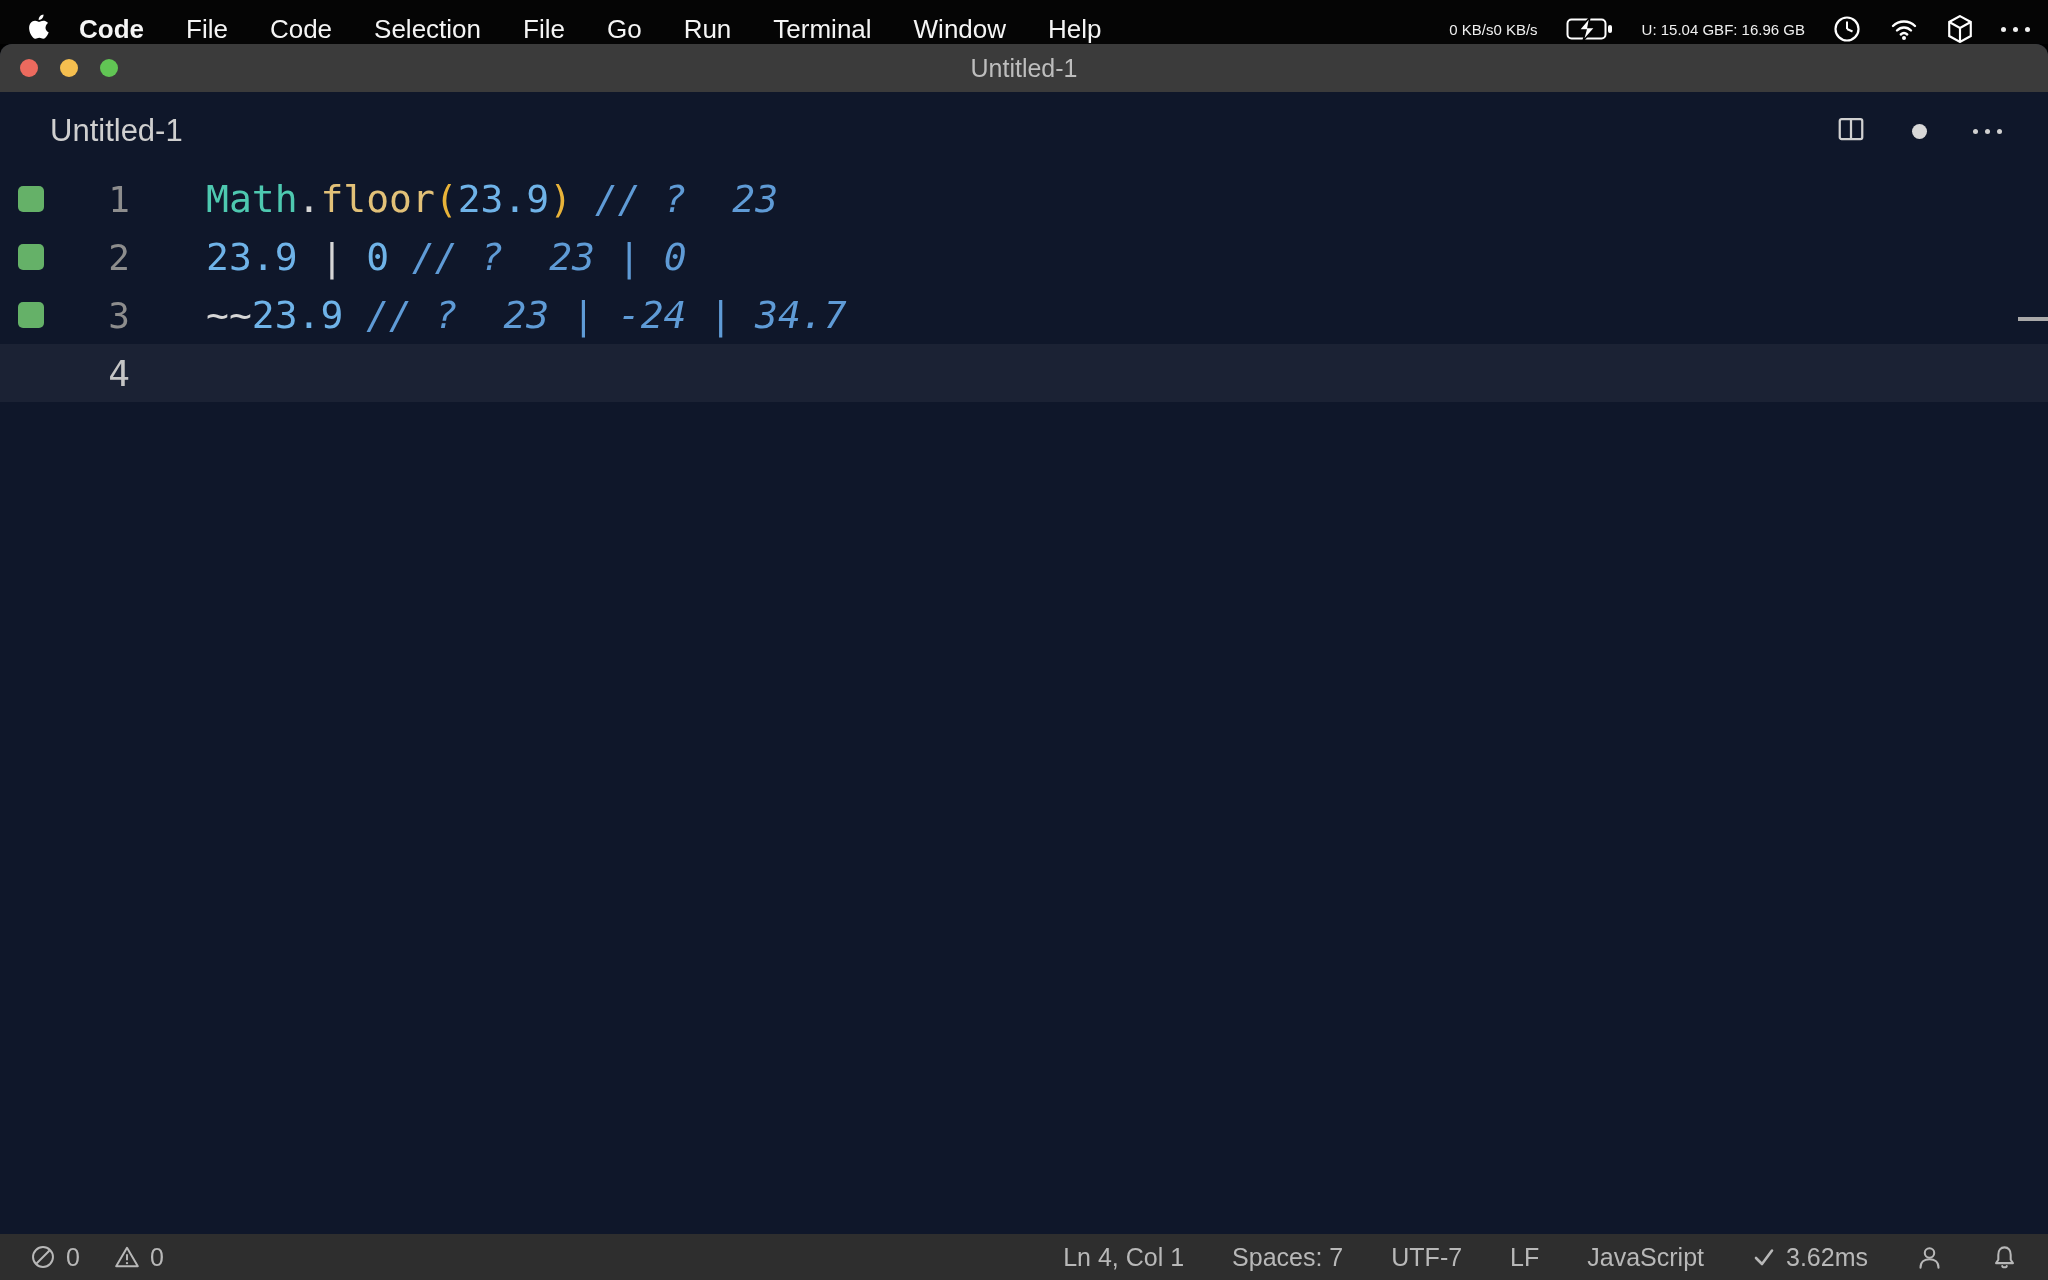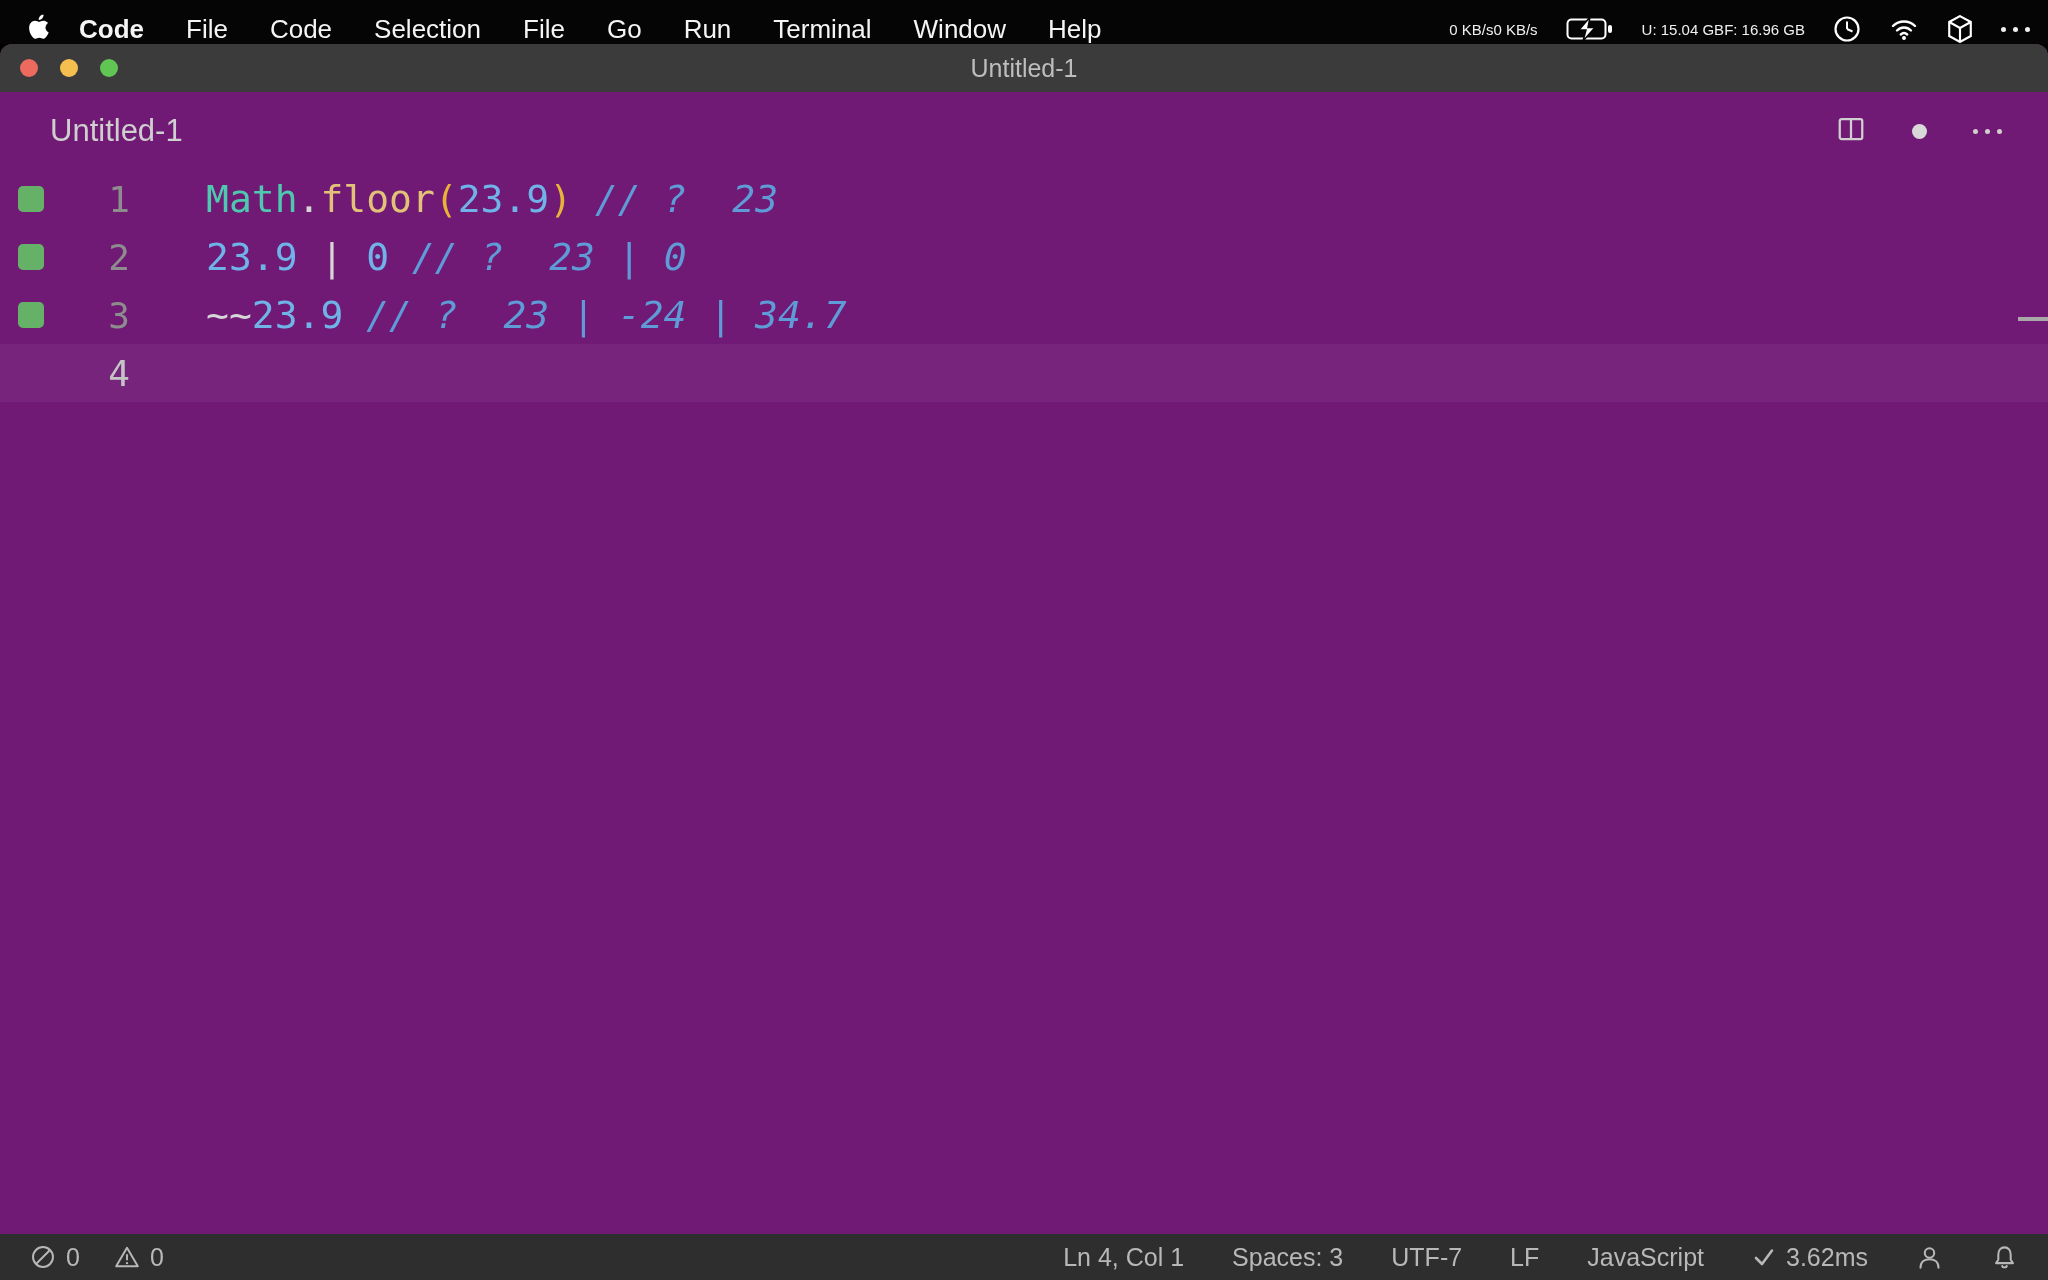--- a/index.html
+++ b/index.html
@@ -15,21 +15,21 @@
   .menu-item { padding:0 21px; font-size:26px; color:#f5f5f5; }
   .menu-item.bold { font-weight:bold; }
   .menu-status { margin-left:auto; display:flex; align-items:center; gap:28px; }
   .stack { display:flex; flex-direction:row; font-size:15px; line-height:17px; color:#f0f0f0; }
   .stack.right { align-items:flex-end; }
   .mb-icon { display:flex; align-items:center; }
   .mb-dots { display:flex; gap:7px; align-items:center; }
   .mb-dots i { width:5px; height:5px; border-radius:50%; background:#f0f0f0; }
 
   
-  .window { flex:1; display:flex; flex-direction:column; background:#701a75;
+  .window { flex:1; display:flex; flex-direction:column; background:#0f172a;
             border-radius:12px 12px 0 0; overflow:hidden; position:relative; }
   .titlebar { height:48px; flex:0 0 auto; background:#3b3b3b; position:relative;
               display:flex; align-items:center; }
   .traffic { display:flex; gap:22px; padding-left:20px; z-index:2; }
   .tl { width:18px; height:18px; border-radius:50%; display:inline-block; }
   .tl.red { background:#ec6a5e; } .tl.yellow { background:#f5bf4f; } .tl.green { background:#61c554; }
   .wtitle { position:absolute; left:0; right:0; text-align:center; color:#bdbdbd; font-size:25px; }
 
   
   .editor-header { height:78px; flex:0 0 auto; display:flex; align-items:center; }
@@ -219,21 +219,21 @@
               <circle cx="12" cy="17.6" r="1.1" fill="#b8b8b8"></circle>
             </svg>
           </span>
           <span>0</span>
         </div>
       </div>
 
       <div class="sb-right">
         <div class="sb-items">
             <div class="sb-item">Ln 4, Col 1</div>
-            <div class="sb-item">Spaces: 3</div>
+            <div class="sb-item">Spaces: 7</div>
             <div class="sb-item">UTF-7</div>
             <div class="sb-item">LF</div>
             <div class="sb-item">JavaScript</div>
           </div>
         <div class="sb-quokka">
           <span>
             <svg class="sbi" width="24" height="24" viewBox="0 0 24 24">
               <path d="M4 13 L10 19 L20 5.5" fill="none" stroke="#b8b8b8" stroke-width="2.6" stroke-linecap="round" stroke-linejoin="round"></path>
             </svg>
           </span>

